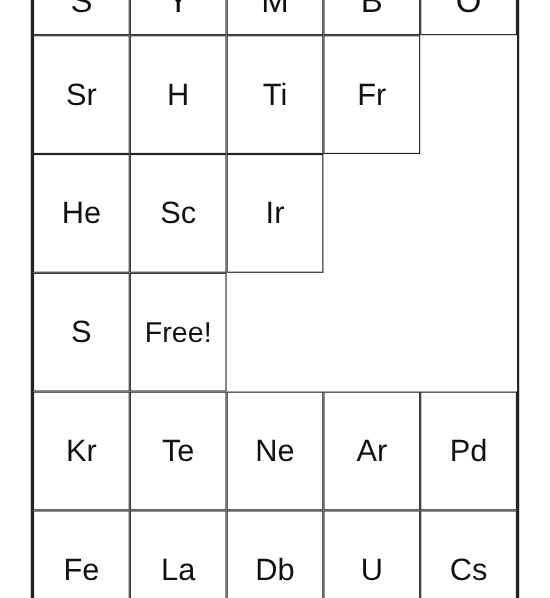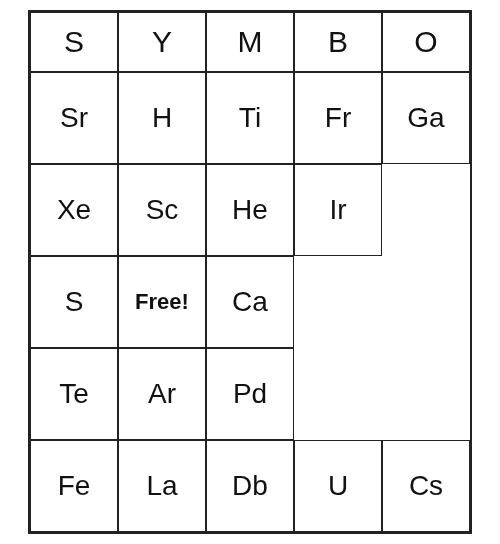--- a/index.html
+++ b/index.html
@@ -23,78 +23,77 @@
       flex-direction: column;
       border: 2px solid #222;
     }
 
     .bingo-row {
       display: flex;
     }
 
     .bingo-cell {
       width: 88px;
-      height: 92px;
+      height: 108px;
       border: 1.5px solid #222;
       display: flex;
       align-items: center;
       justify-content: center;
       font-size: 28px;
       font-weight: 400;
       color: #111;
       background: #fff;
     }
 
     .bingo-cell.header {
       height: 60px;
       font-size: 30px;
       font-weight: 400;
     }
 
     .bingo-cell.free {
-      font-size: 22px;
-      font-weight: 700;
+      font-size: 26px;
+      font-weight: 400;
     }
   </style>
 </head>
 <body>
 
 <div class="bingo-container">
 
   <div class="bingo-row">
     <div class="bingo-cell header">S</div>
     <div class="bingo-cell header">Y</div>
     <div class="bingo-cell header">M</div>
     <div class="bingo-cell header">B</div>
     <div class="bingo-cell header">O</div>
   </div>
 
   <div class="bingo-row">
     <div class="bingo-cell">Sr</div>
     <div class="bingo-cell">H</div>
     <div class="bingo-cell">Ti</div>
     <div class="bingo-cell">Fr</div>
-    <div class="bingo-cell">Ga</div>
   </div>
 
   <div class="bingo-row">
-    <div class="bingo-cell">Xe</div>
+    <div class="bingo-cell">He</div>
     <div class="bingo-cell">Sc</div>
-    <div class="bingo-cell">He</div>
     <div class="bingo-cell">Ir</div>
   </div>
 
   <div class="bingo-row">
     <div class="bingo-cell">S</div>
     <div class="bingo-cell free">Free!</div>
-    <div class="bingo-cell">Ca</div>
   </div>
 
   <div class="bingo-row">
+    <div class="bingo-cell">Kr</div>
     <div class="bingo-cell">Te</div>
+    <div class="bingo-cell">Ne</div>
     <div class="bingo-cell">Ar</div>
     <div class="bingo-cell">Pd</div>
   </div>
 
   <div class="bingo-row">
     <div class="bingo-cell">Fe</div>
     <div class="bingo-cell">La</div>
     <div class="bingo-cell">Db</div>
     <div class="bingo-cell">U</div>
     <div class="bingo-cell">Cs</div>

